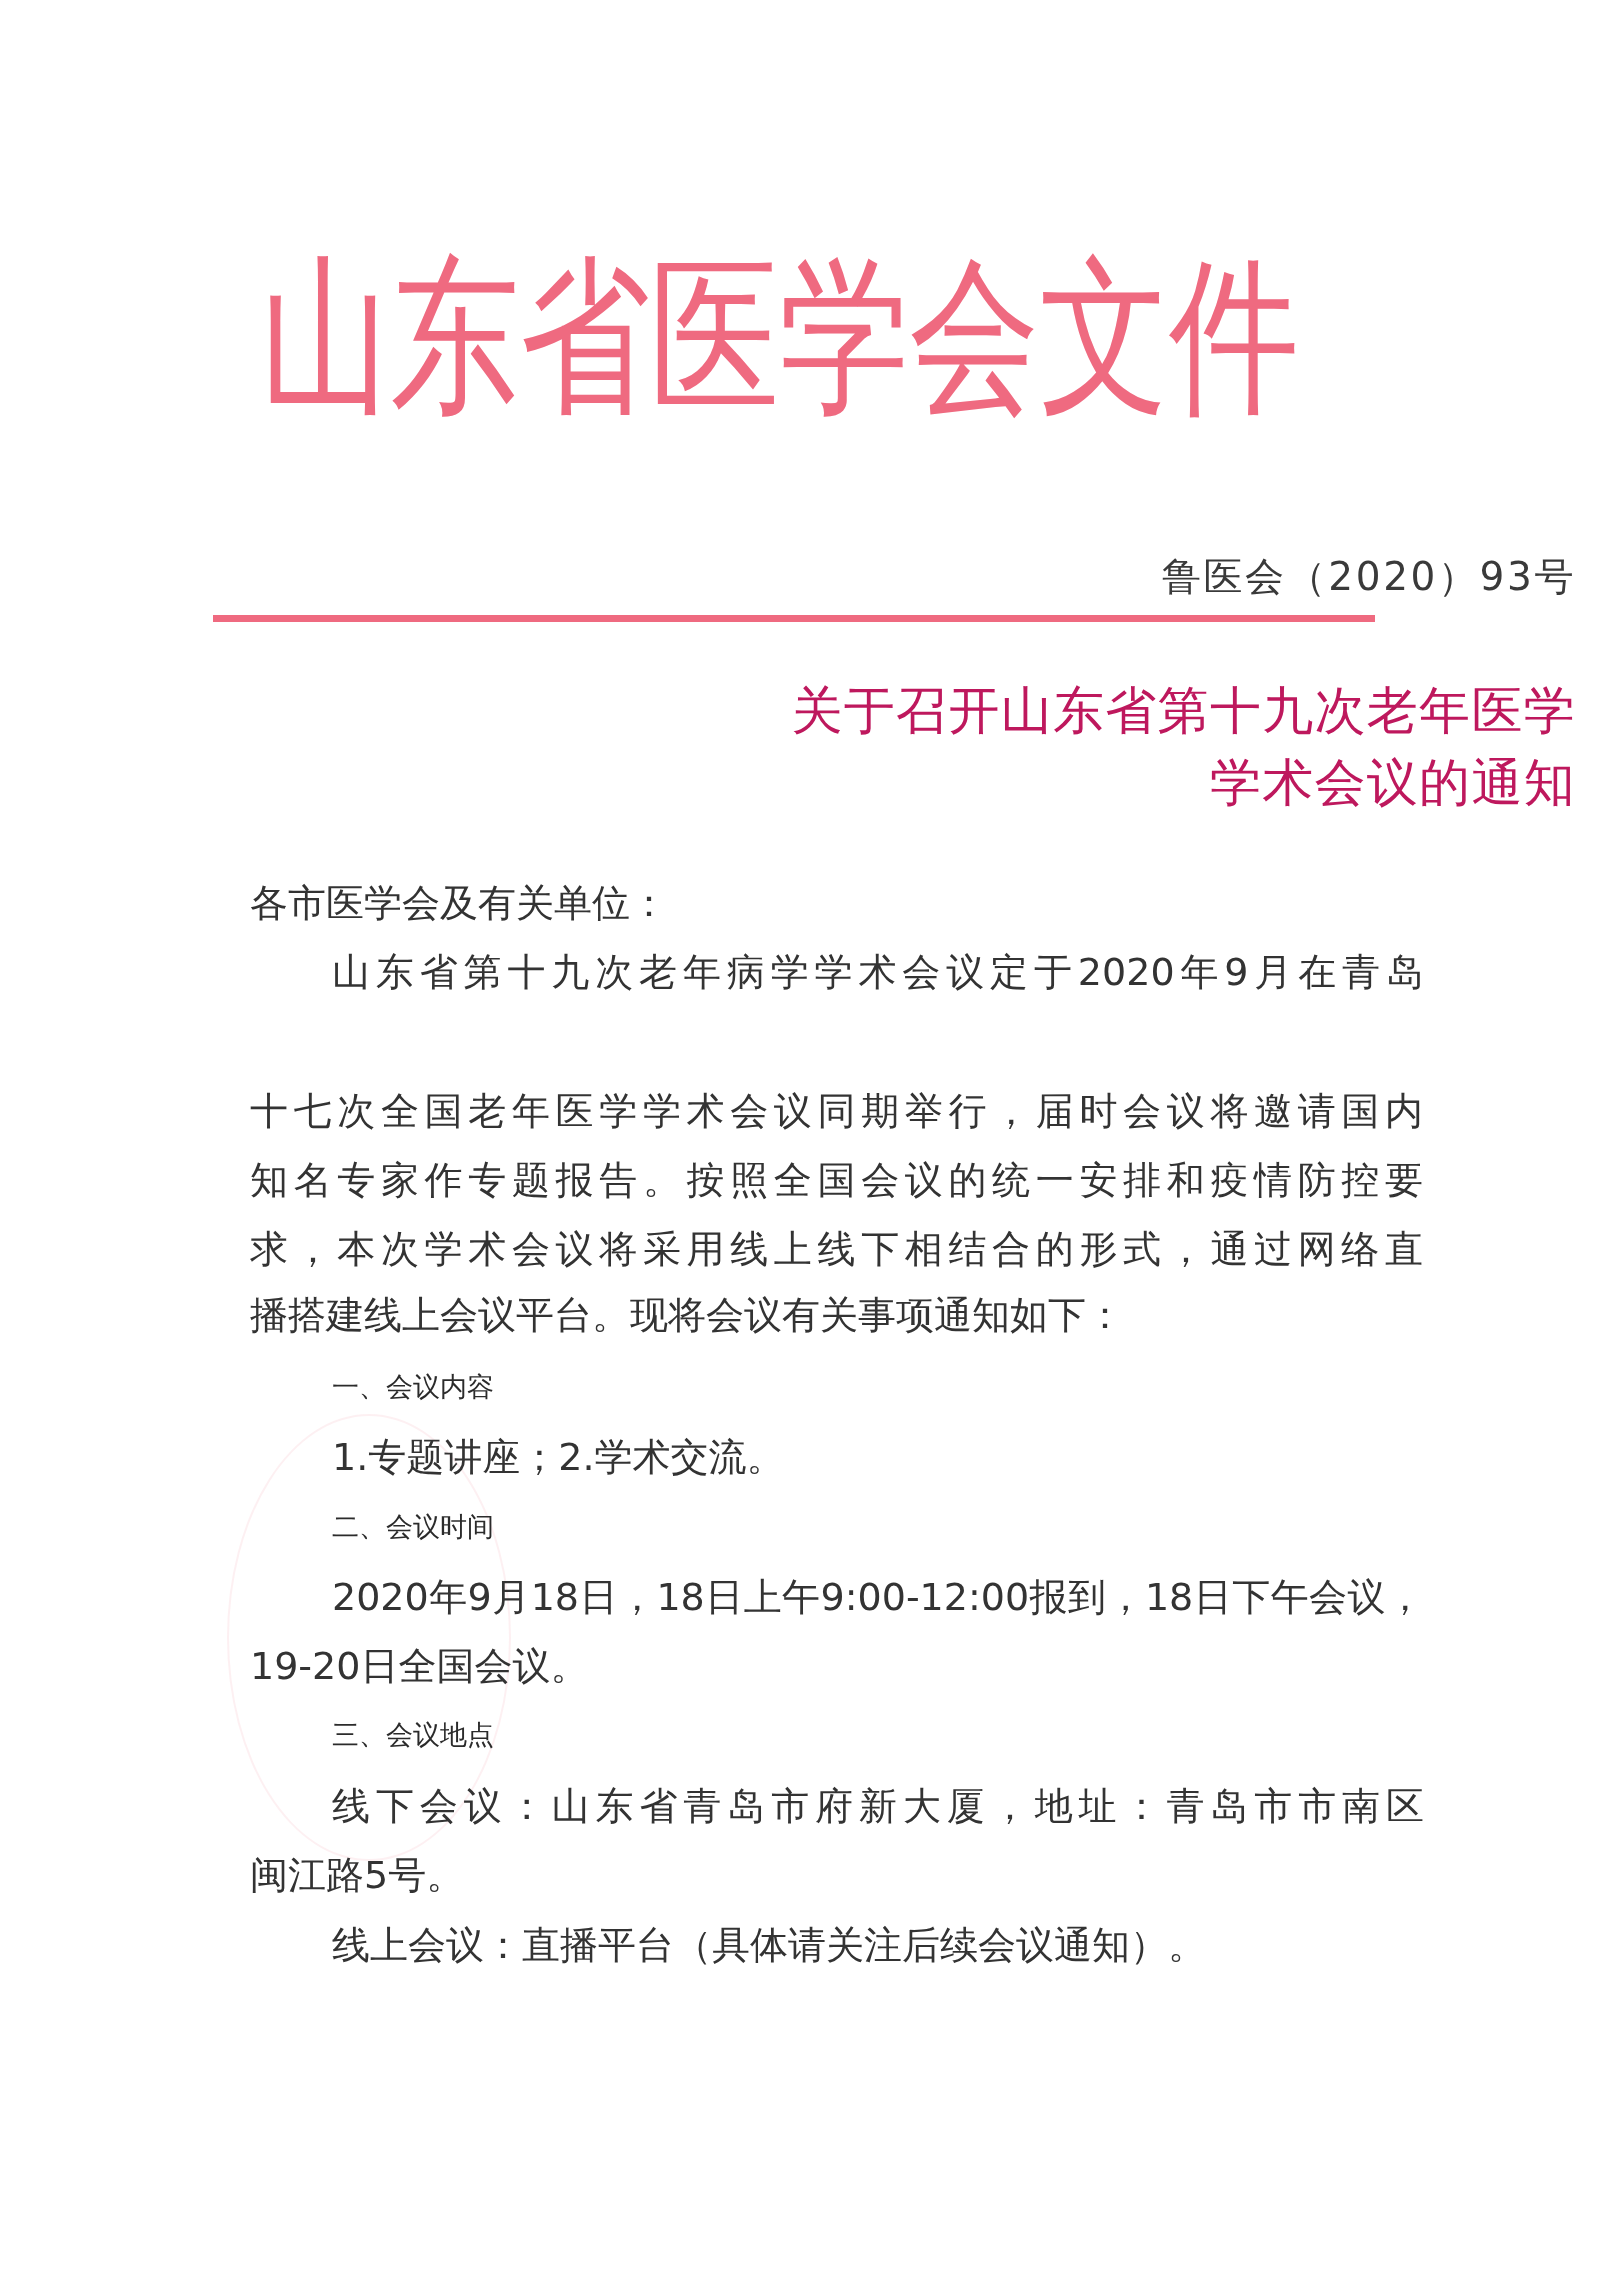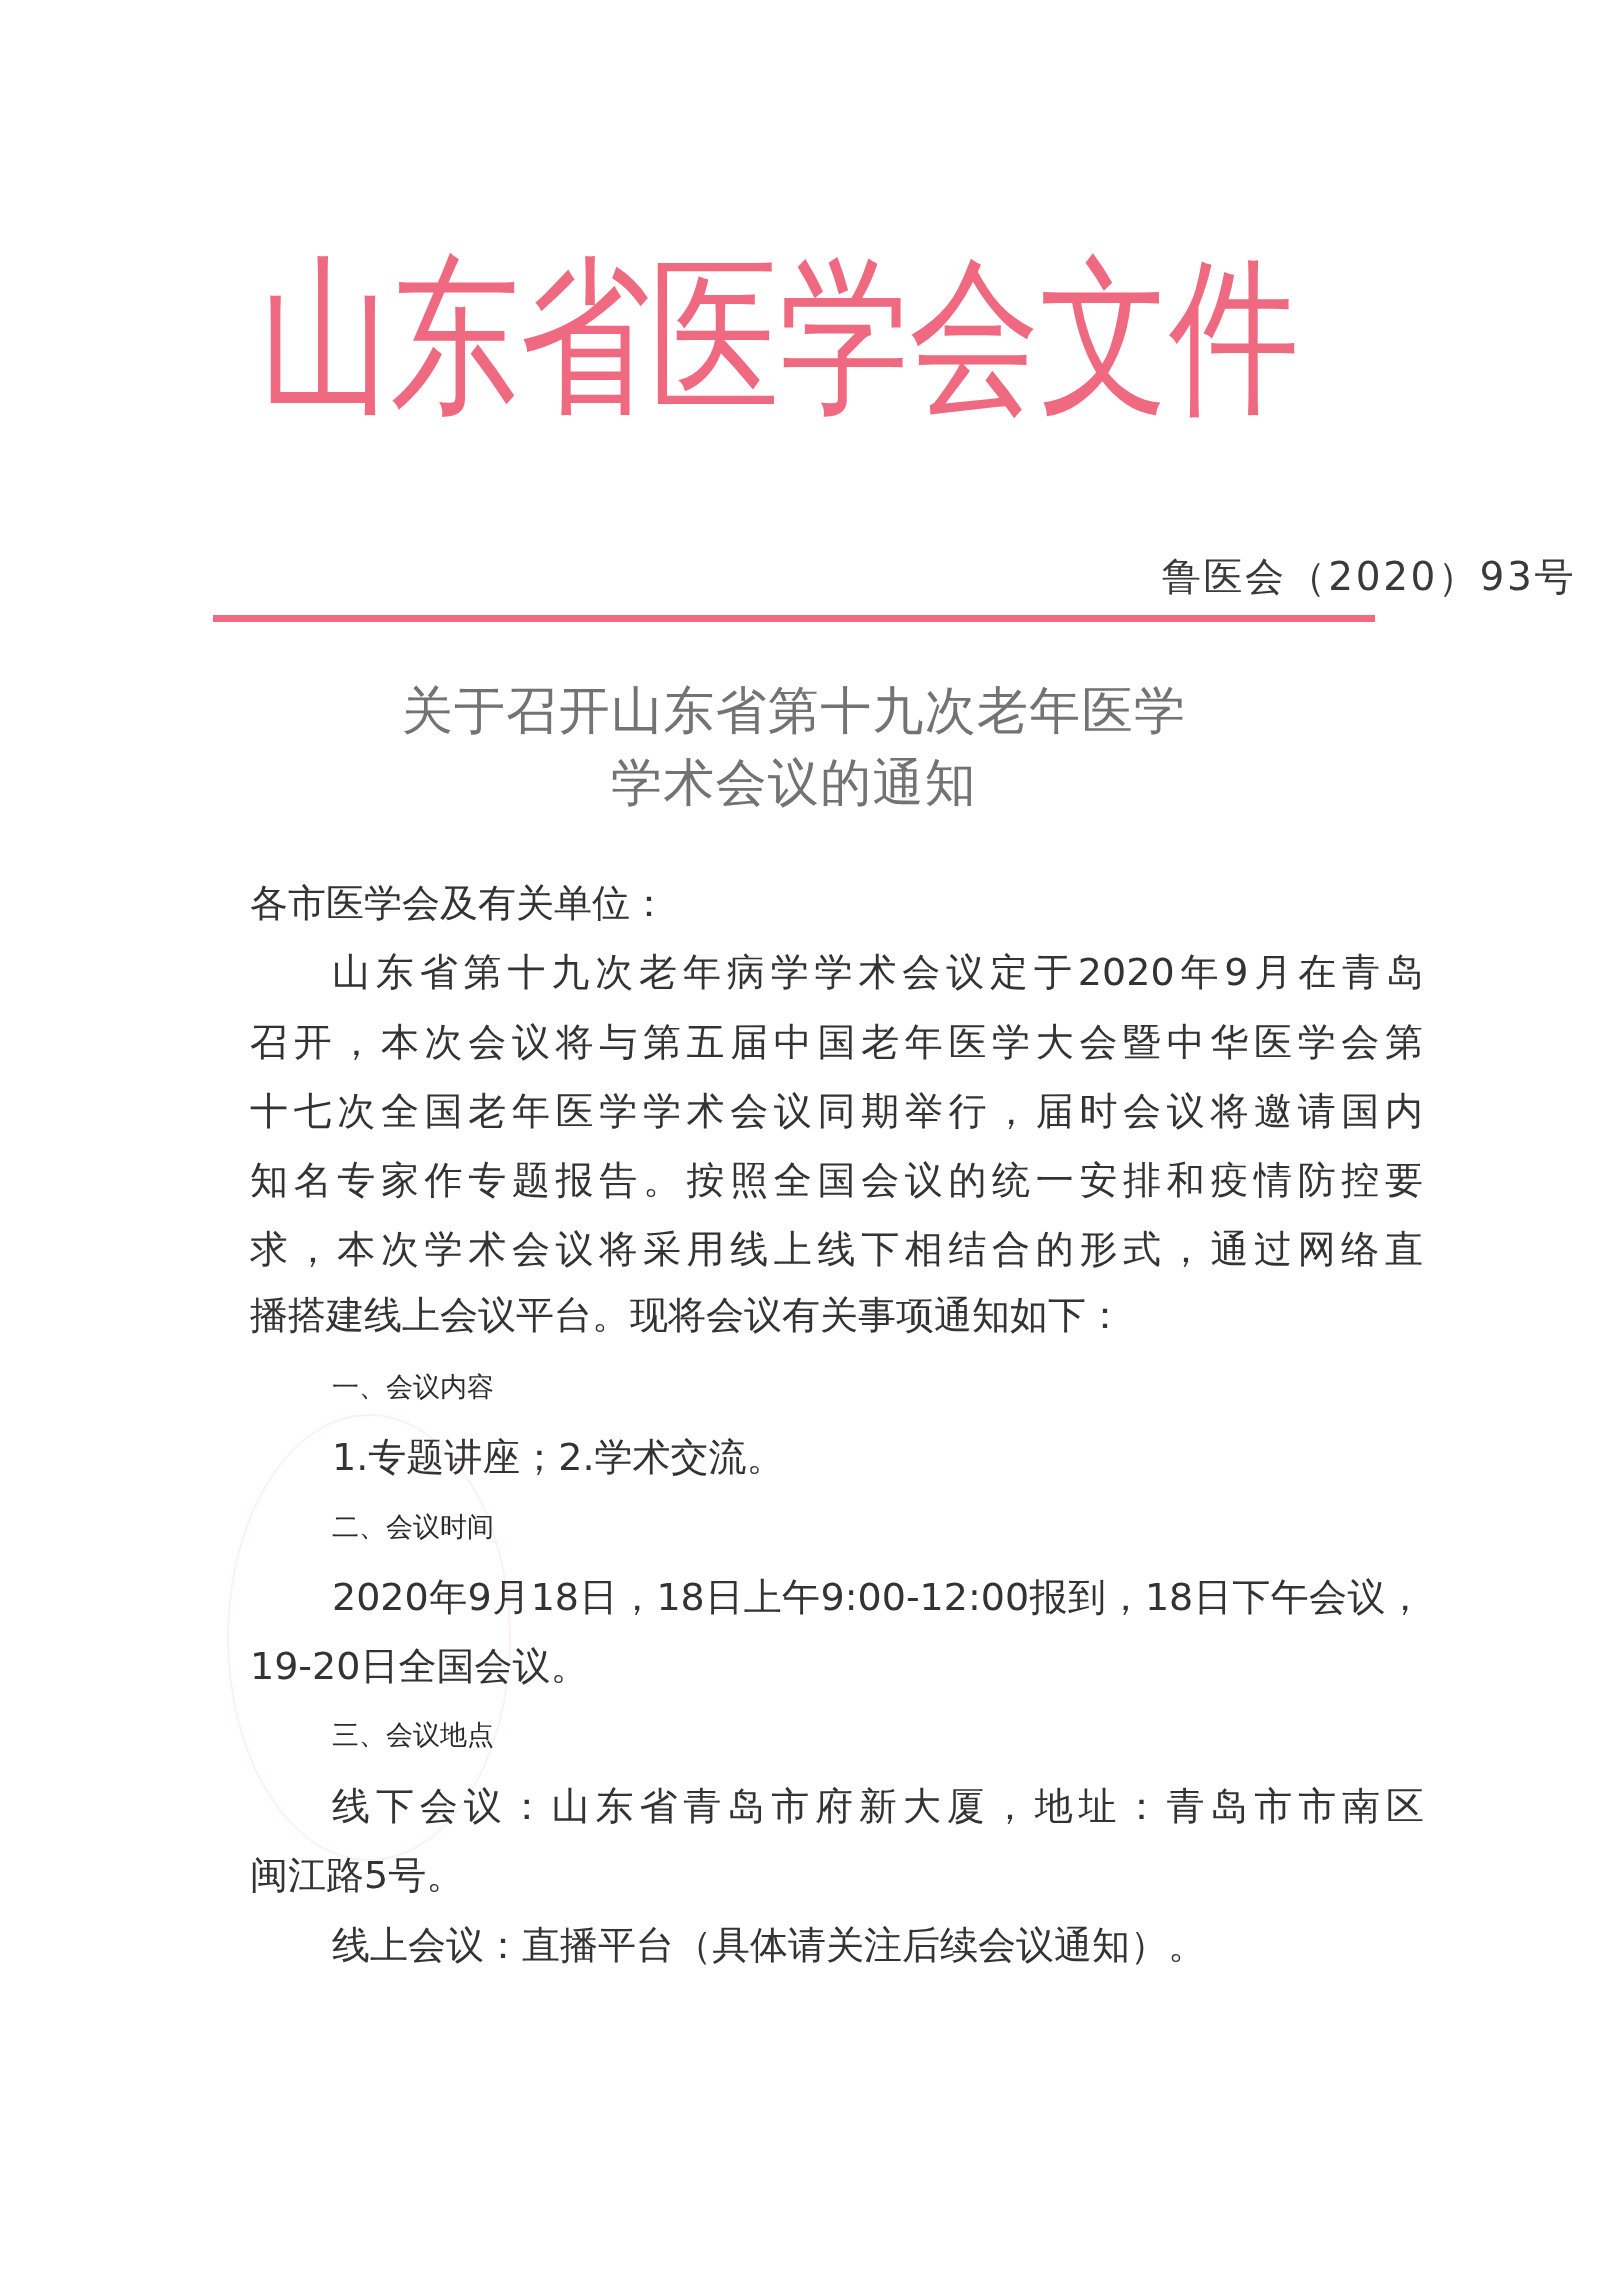--- a/index.html
+++ b/index.html
@@ -52,24 +52,24 @@
     left: 201px;
     top: 615px;
     width: 1162px;
     height: 6.5px;
     background: #ef6a80;
   }
   .title-line {
     position: absolute;
     left: 0;
     width: 1564px;
-    text-align: center;
+    text-align: right;
     font-size: 51px;
     line-height: 65px;
-    color: #737373;
+    color: #be185d;
     letter-spacing: 1.3px;
   }
   .t1 { top: 678px; }
   .t2 { top: 750px; }
   .line {
     position: absolute;
     left: 202px;
     width: 1173px;
     font-size: 38px;
     line-height: 52px;
@@ -108,21 +108,20 @@
   <div class="doc-number">鲁医会（2020）93号</div>
 
   <div class="red-rule"></div>
 
   <div class="title-line t1">关于召开山东省第十九次老年医学</div>
   <div class="title-line t2">学术会议的通知</div>
 
   <div class="line" style="top:877px;">各市医学会及有关单位：</div>
 
   <div class="line indent justify" style="top:946px;">山东省第十九次老年病学学术会议定于2020年9月在青岛</div>
-  <div class="line justify" style="top:1016px;">召开，本次会议将与第五届中国老年医学大会暨中华医学会第</div>
   <div class="line justify" style="top:1085px;">十七次全国老年医学学术会议同期举行，届时会议将邀请国内</div>
   <div class="line justify" style="top:1154px;">知名专家作专题报告。按照全国会议的统一安排和疫情防控要</div>
   <div class="line justify" style="top:1223px;">求，本次学术会议将采用线上线下相结合的形式，通过网络直</div>
   <div class="line" style="top:1292px;font-family:Liberation Mono, monospace;">播搭建线上会议平台。现将会议有关事项通知如下：</div>
 
   <div class="stamp-faint"></div>
 
   <div class="line indent heading" style="top:1361px;">一、会议内容</div>
   <div class="line indent" style="top:1431px;">1.专题讲座；2.学术交流。</div>
 

